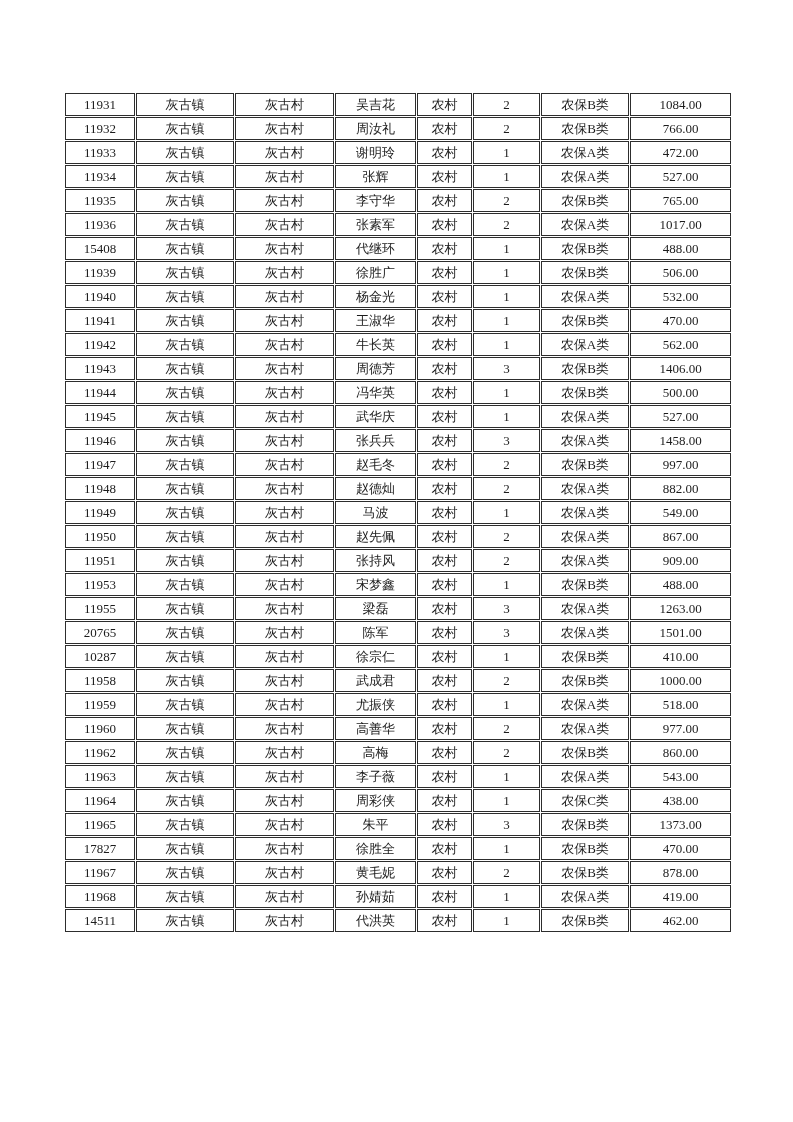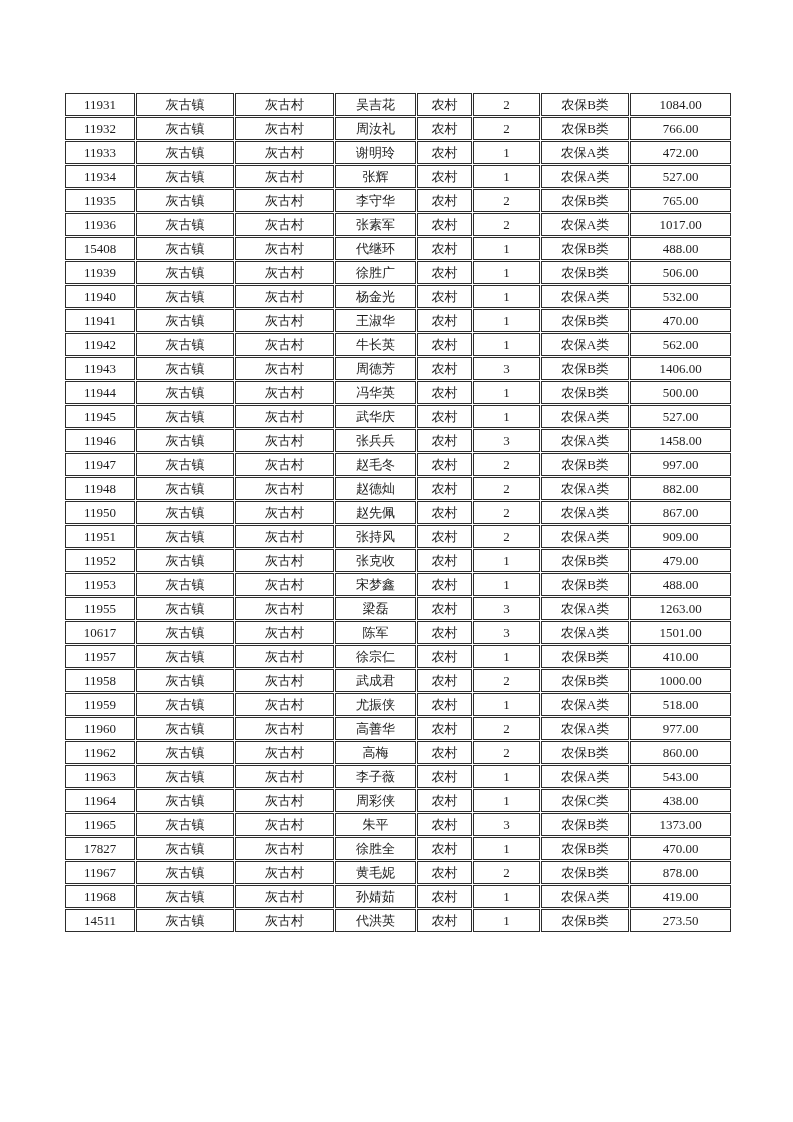--- a/index.html
+++ b/index.html
@@ -218,81 +218,81 @@
           <td>11948</td>
           <td>灰古镇</td>
           <td>灰古村</td>
           <td>赵德灿</td>
           <td>农村</td>
           <td>2</td>
           <td>农保A类</td>
           <td>882.00</td>
         </tr>
         <tr>
+          <td>11949</td>
+          <td>灰古镇</td>
+          <td>灰古村</td>
+          <td>马波</td>
+          <td>农村</td>
+          <td>1</td>
+          <td>农保A类</td>
+          <td>549.00</td>
+        </tr>
+        <tr>
           <td>11950</td>
           <td>灰古镇</td>
           <td>灰古村</td>
           <td>赵先佩</td>
           <td>农村</td>
           <td>2</td>
           <td>农保A类</td>
           <td>867.00</td>
         </tr>
         <tr>
           <td>11951</td>
           <td>灰古镇</td>
           <td>灰古村</td>
           <td>张持风</td>
           <td>农村</td>
           <td>2</td>
           <td>农保A类</td>
           <td>909.00</td>
         </tr>
         <tr>
-          <td>11952</td>
-          <td>灰古镇</td>
-          <td>灰古村</td>
-          <td>张克收</td>
-          <td>农村</td>
-          <td>1</td>
-          <td>农保B类</td>
-          <td>479.00</td>
-        </tr>
-        <tr>
           <td>11953</td>
           <td>灰古镇</td>
           <td>灰古村</td>
           <td>宋梦鑫</td>
           <td>农村</td>
           <td>1</td>
           <td>农保B类</td>
           <td>488.00</td>
         </tr>
         <tr>
           <td>11955</td>
           <td>灰古镇</td>
           <td>灰古村</td>
           <td>梁磊</td>
           <td>农村</td>
           <td>3</td>
           <td>农保A类</td>
           <td>1263.00</td>
         </tr>
         <tr>
-          <td>10617</td>
+          <td>20765</td>
           <td>灰古镇</td>
           <td>灰古村</td>
           <td>陈军</td>
           <td>农村</td>
           <td>3</td>
           <td>农保A类</td>
           <td>1501.00</td>
         </tr>
         <tr>
-          <td>11957</td>
+          <td>10287</td>
           <td>灰古镇</td>
           <td>灰古村</td>
           <td>徐宗仁</td>
           <td>农村</td>
           <td>1</td>
           <td>农保B类</td>
           <td>410.00</td>
         </tr>
         <tr>
           <td>11958</td>
@@ -395,17 +395,17 @@
           <td>419.00</td>
         </tr>
         <tr>
           <td>14511</td>
           <td>灰古镇</td>
           <td>灰古村</td>
           <td>代洪英</td>
           <td>农村</td>
           <td>1</td>
           <td>农保B类</td>
-          <td>273.50</td>
+          <td>462.00</td>
         </tr>
       </tbody>
   </table>
 </div>
 
 </body></html>

